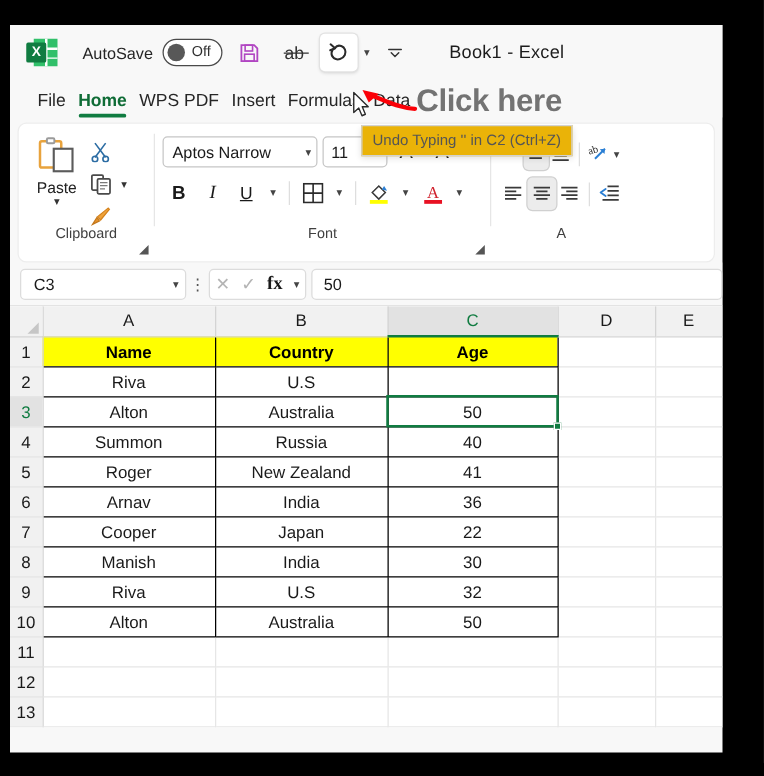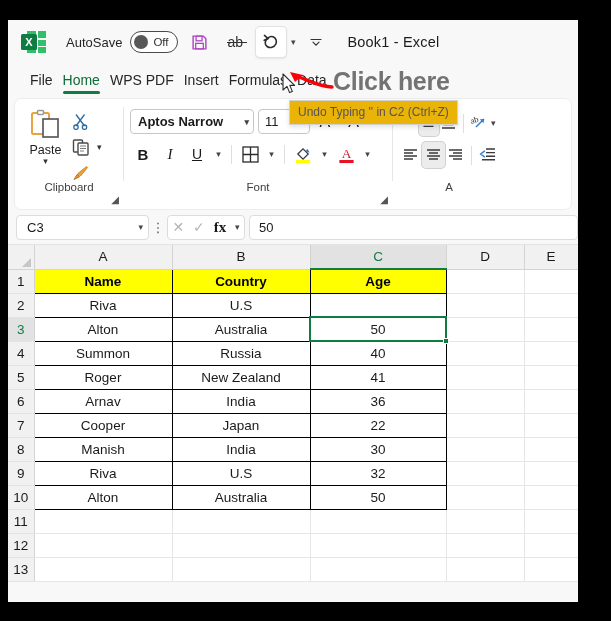--- a/index.html
+++ b/index.html
@@ -121,21 +121,21 @@
     display: flex; align-items: center; justify-content: center;
     height: 30px;
   }
   .qat-more {
     margin-left: 7px; width: 18px; height: 26px;
     display: flex; align-items: center; justify-content: center;
     color: #333;
   }
 
   .doc-title {
-    margin-left: 22px;
+    margin-left: 34px;
     font-size: 14.5px;
     color: #1c1c1c;
     letter-spacing: 0.2px;
   }
 
   
   .cursor {
     position: absolute;
     left: 274px; top: 53px;
     width: 15px; height: 21px;
@@ -174,21 +174,21 @@
     position: relative;
   }
   .tab {
     font-size: 14px;
     color: #262626;
     padding-bottom: 6px;
     position: relative;
     white-space: nowrap;
   }
   .tab.active {
-    font-weight: normal;
+    font-weight: bold;
     color: #0f6c36;
   }
   .tab.active::after {
     content: "";
     position: absolute;
     left: 0; right: 0; bottom: 0;
     height: 2.6px;
     background: #107c41;
     border-radius: 2px;
   }
@@ -261,21 +261,21 @@
   
   .font-group { width: 268px; }
   .font-row1 { display: flex; align-items: center; gap: 4px; padding-top: 5px; }
   .fontname-box {
     width: 124px; height: 25px;
     border: 1px solid #c6c6c6;
     border-radius: 4px;
     background: #fff;
     display: flex; align-items: center;
     padding: 0 4px 0 7px;
-    font-size: 13px; color: #1a1a1a; font-weight: bold;
+    font-size: 13px; color: #1a1a1a;
   }
   .fontname-box .nm { flex: 1; }
   .fontsize-box {
     width: 52px; height: 25px;
     border: 1px solid #c6c6c6;
     border-radius: 4px;
     background: #fff;
     display: flex; align-items: center;
     padding: 0 4px 0 6px;
     font-size: 13px; color: #1a1a1a;

